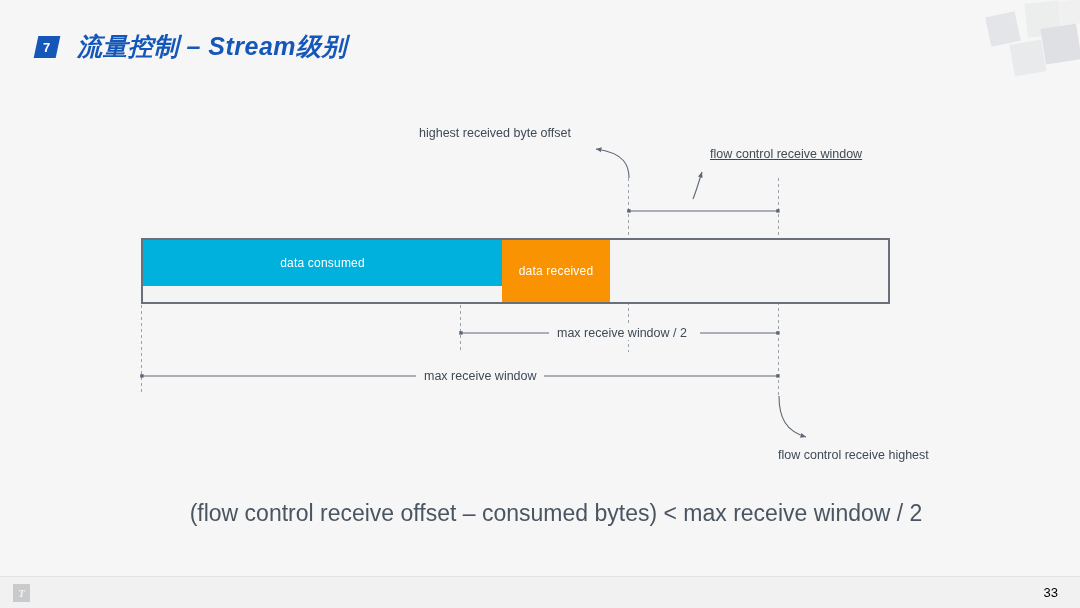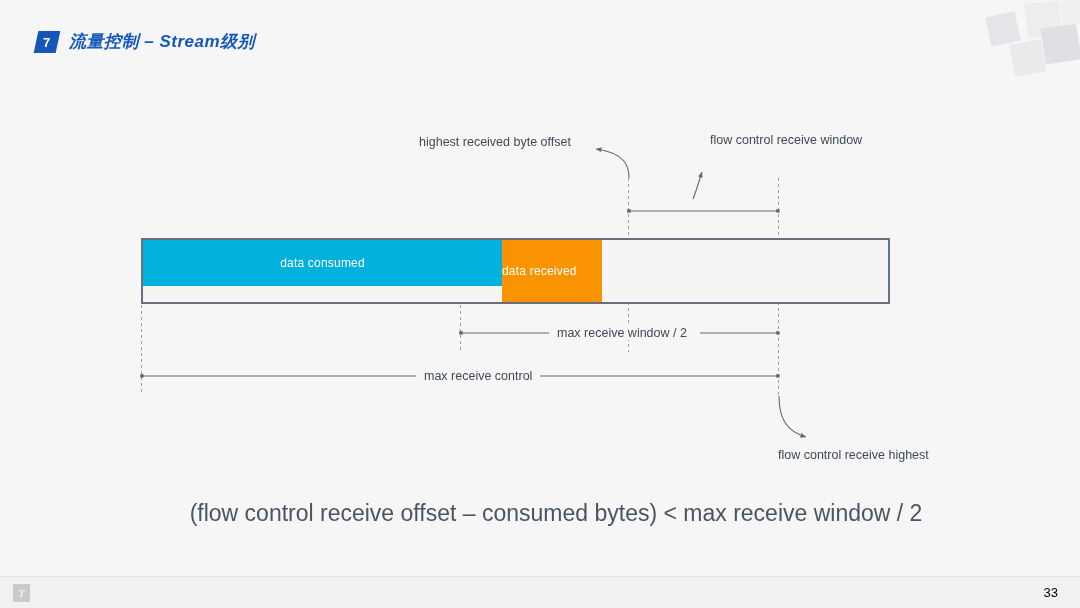--- a/index.html
+++ b/index.html
@@ -32,65 +32,66 @@
     display: flex; align-items: center; justify-content: center;
     margin-right: 11px;
   }
   .num-badge span {
     transform: skewX(12deg);
     color: #ffffff; font-size: 13px; font-weight: bold;
     font-family: "Liberation Sans", sans-serif;
   }
   #title {
     color: #1457b8;
-    font-size: 17px;
+    font-size: 25px;
     font-weight: bold;
     font-style: italic;
     letter-spacing: 0.5px;
     white-space: nowrap;
+    margin-left: 8px;
   }
 
   
   #diagram { position: absolute; left: 0; top: 0; width: 1080px; height: 608px; }
   #diagram svg { position: absolute; left: 0; top: 0; }
 
   .bar-seg { position: absolute; }
   #bar-frame {
     position: absolute;
     left: 141px; top: 238px; width: 749px; height: 66px;
     border: 2px solid #6a7079;
     background: #f4f4f4;
   }
   #seg-consumed {
     left: 143px; top: 240px; width: 359px; height: 46px;
     background: #00b0dd;
     display: flex; align-items: center; justify-content: center;
   }
   #seg-received {
-    left: 502px; top: 240px; width: 100px; height: 62px;
+    left: 502px; top: 240px; width: 108px; height: 62px;
     background: #f99301;
-    display: flex; align-items: center; 
+    display: flex; align-items: center; justify-content: center;
   }
   .seg-label {
     color: #ffffff;
     font-size: 12px;
     font-family: "Liberation Sans", sans-serif;
     letter-spacing: 0.2px;
     white-space: nowrap;
   }
 
   .anno {
     position: absolute;
     color: #3f4a56;
     font-size: 12.5px;
     font-family: "Liberation Sans", sans-serif;
     white-space: nowrap;
   }
-  #lbl-highest { left: 419px; top: 135px; }
-  #lbl-fcwindow { left: 710px; top: 133px; }
+  #lbl-highest { left: 419px; top: 126px; }
+  #lbl-fcwindow { left: 710px; top: 147px; text-decoration: underline; }
   #lbl-maxhalf  { left: 550px; top: 326px; background: #f6f6f6; padding: 0 7px; text-align: right; }
   #lbl-maxwin   { left: 417px; top: 369px; background: #f6f6f6; padding: 0 7px; }
   #lbl-fcoffset { left: 778px; top: 448px; }
 
   #formula {
     position: absolute;
     left: 16px; top: 500px; width: 1080px;
     text-align: center;
     color: #4a5562;
     font-size: 23px;
@@ -186,21 +187,21 @@
     <div class="bar-seg" id="seg-consumed">
       <span class="seg-label">data consumed</span>
     </div>
     <div class="bar-seg" id="seg-received">
       <span class="seg-label">data received</span>
     </div>
 
     <div class="anno" id="lbl-highest">highest received byte offset</div>
     <div class="anno" id="lbl-fcwindow">flow control receive window</div>
     <div class="anno" id="lbl-maxhalf">max receive window / 2</div>
-    <div class="anno" id="lbl-maxwin">max receive control</div>
+    <div class="anno" id="lbl-maxwin">max receive window</div>
     <div class="anno" id="lbl-fcoffset">flow control receive highest</div>
   </div>
 
   <div id="formula">(flow control receive offset – consumed bytes) &lt; max receive window / 2</div>
 
   <div id="footer">
     <div id="footer-logo">
         <span>T</span>
       </div>
     <div id="page-num">33</div>

